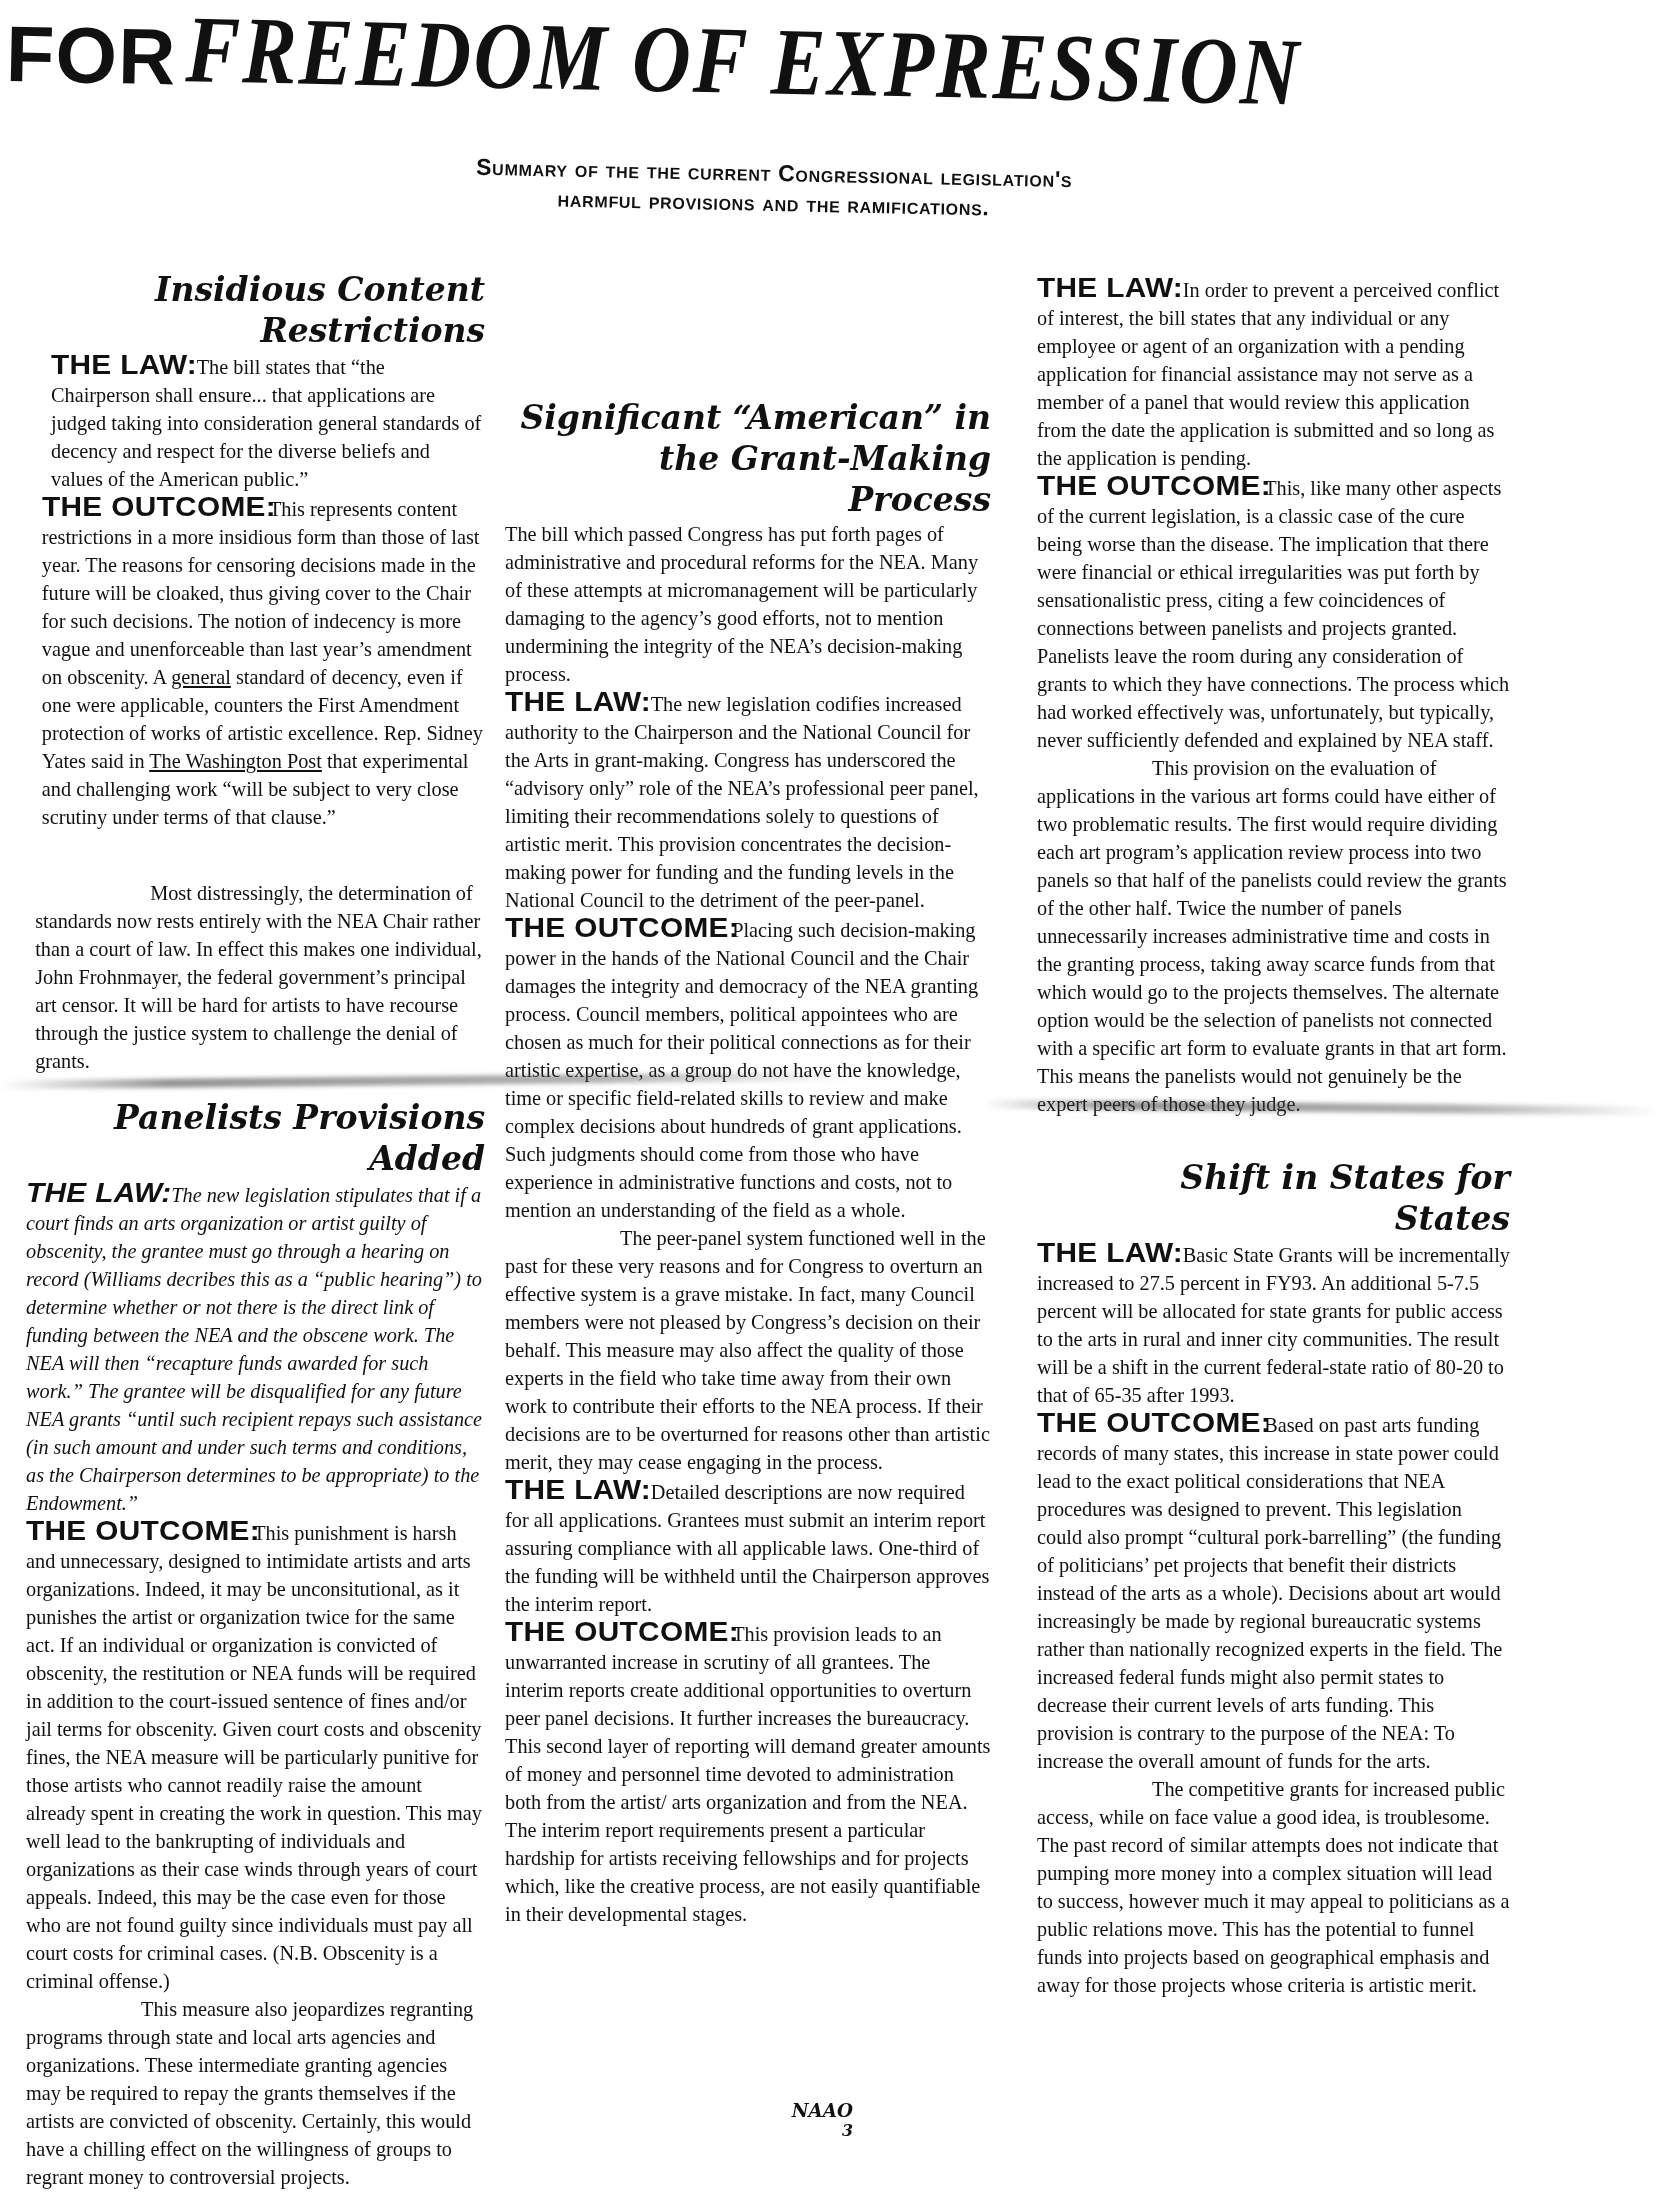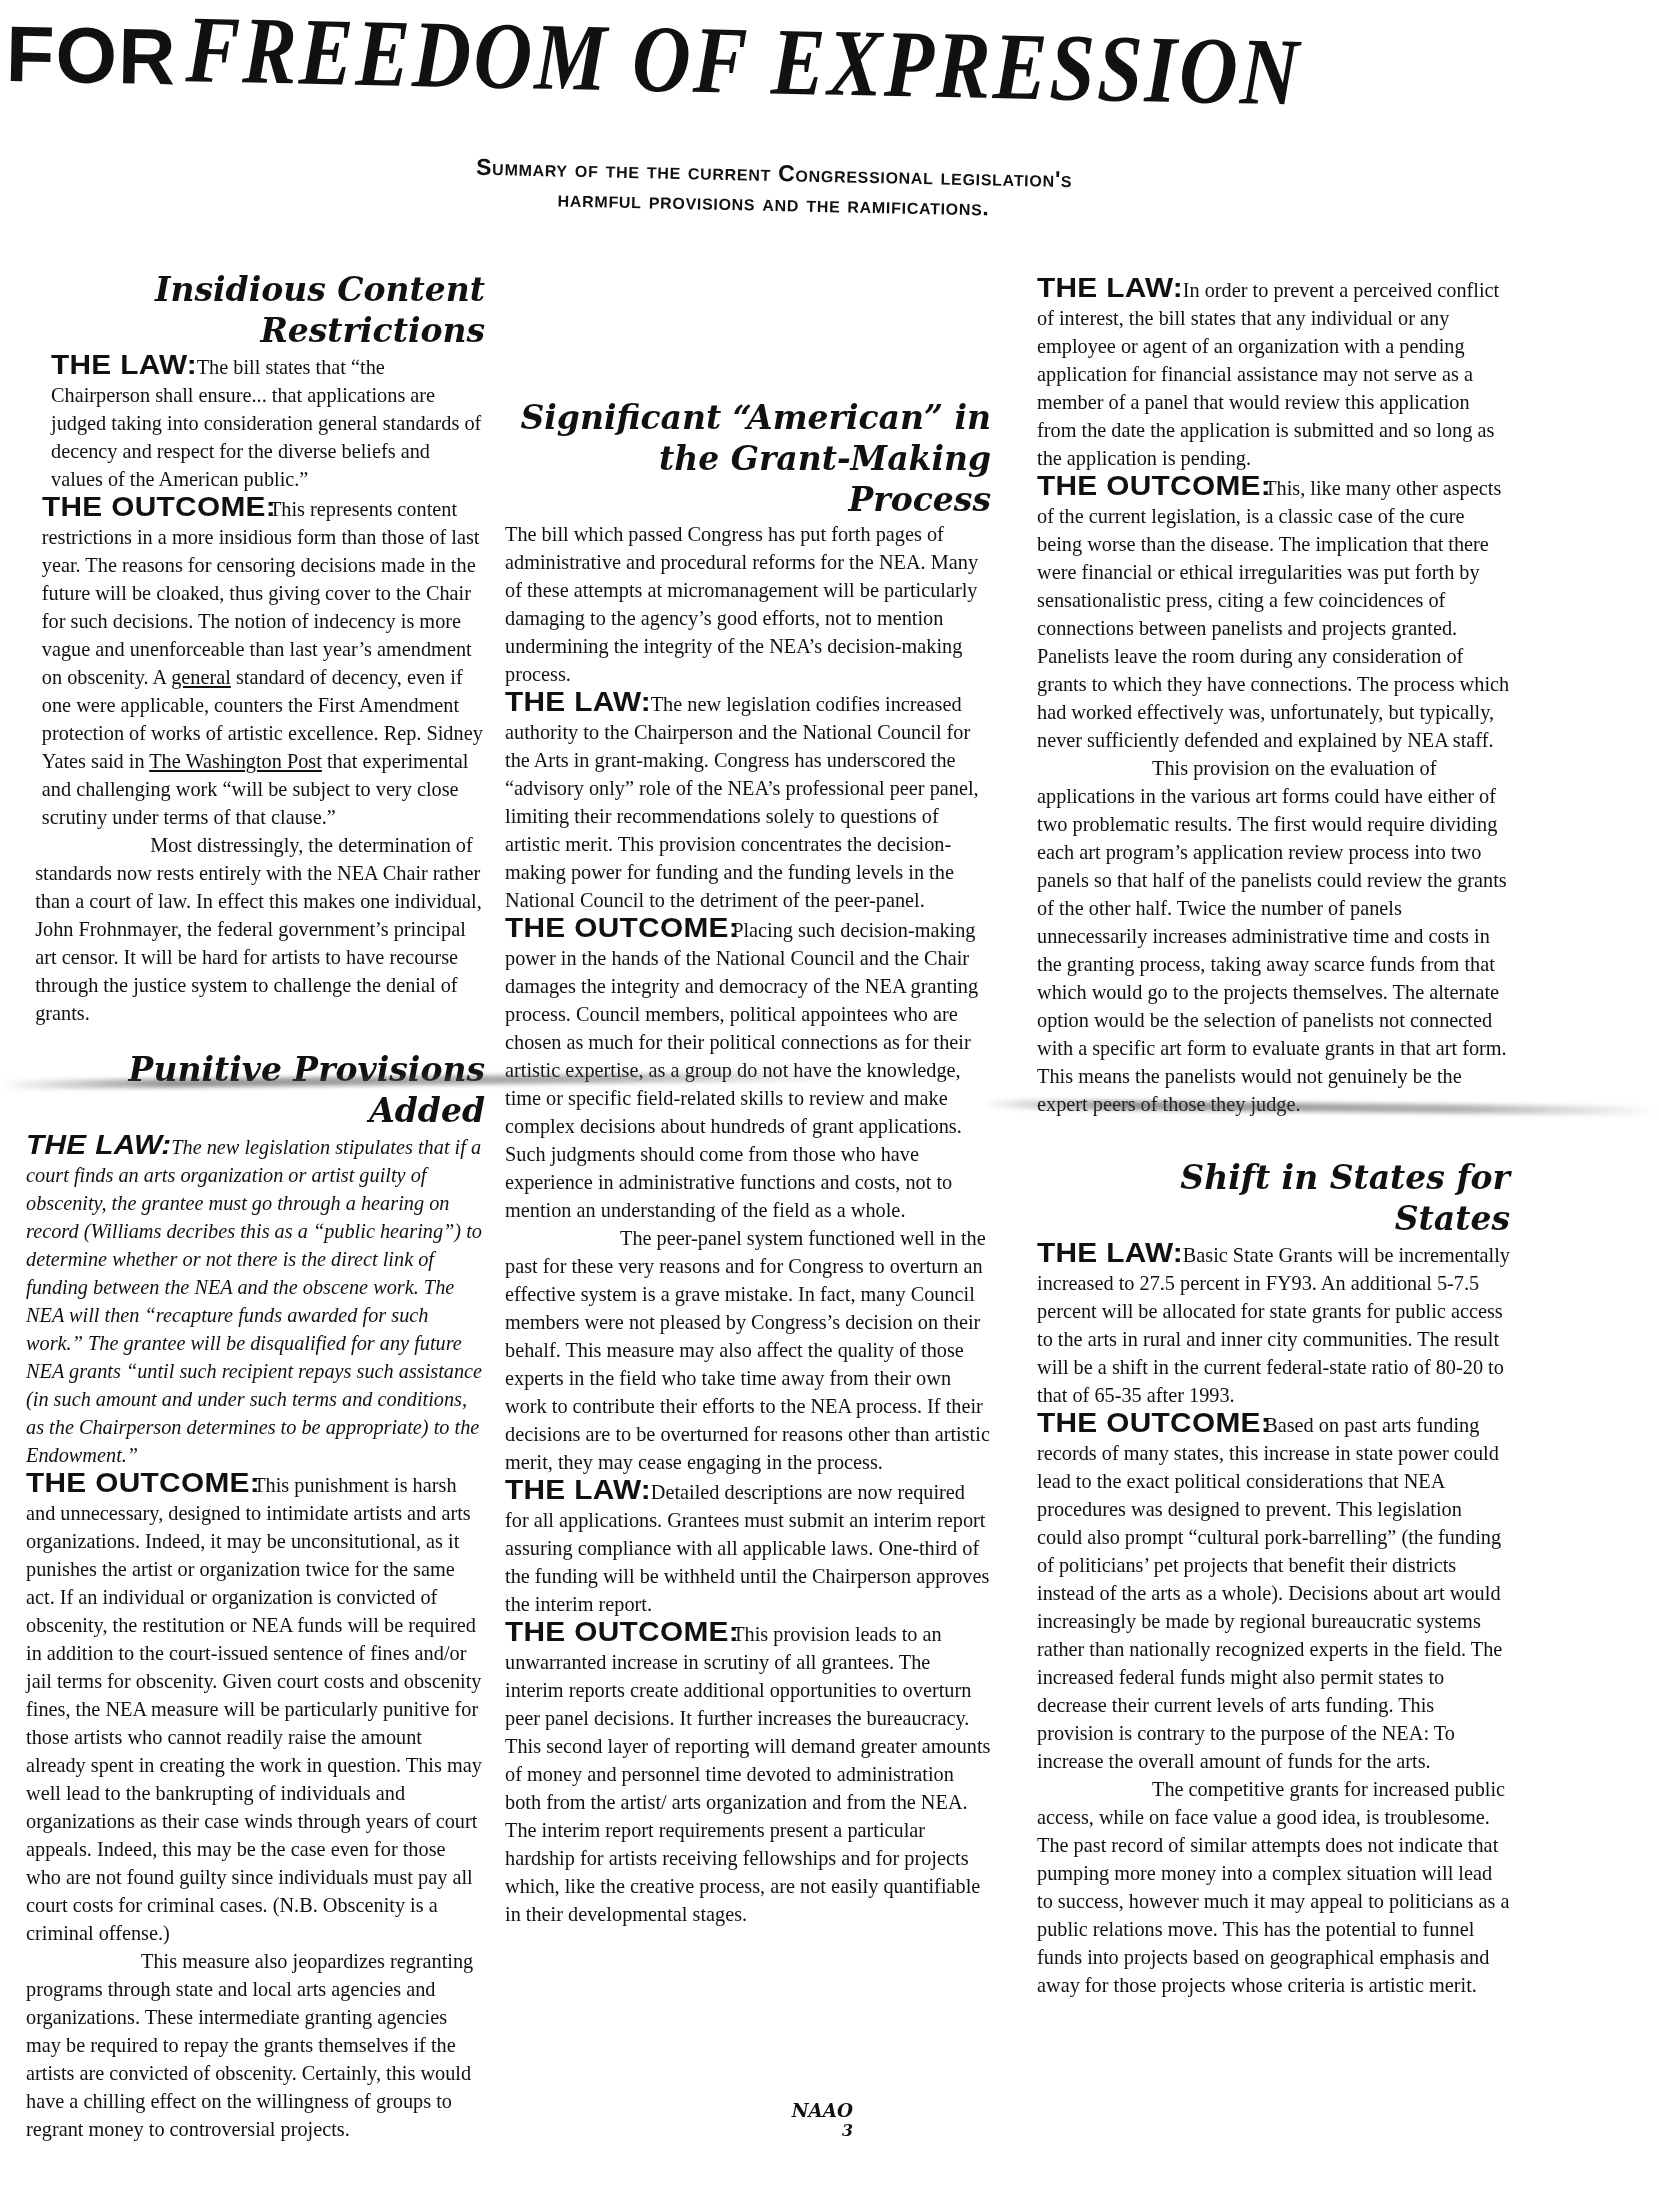--- a/index.html
+++ b/index.html
@@ -71,26 +71,26 @@
     <h2 class="head">
       <span>Insidious Content</span><br>
       <span>Restrictions</span>
     </h2>
     <p style="padding-left:25px;">
       <span class="lbl">THE LAW:</span><span>The bill states that “the Chairperson shall ensure... that applications are judged taking into consideration general standards of decency and respect for the diverse beliefs and values of the American public.”</span>
     </p>
     <p style="padding-left:15.8px;">
       <span class="lbl">THE OUTCOME:</span><span>This represents content restrictions in a more insidious form than those of last year.  The reasons for censoring decisions made in the future will be cloaked, thus giving cover to the Chair for such decisions.  The notion of indecency is more vague and unenforceable than last year’s amendment on obscenity.  A </span><span class="u">general</span><span> standard of decency, even if one were applicable, counters the First Amendment protection of works of artistic excellence.  Rep. Sidney Yates said in </span><span class="u">The Washington Post</span><span> that experimental and challenging work “will be subject to very close scrutiny under terms of that clause.”</span>
     </p>
-    <p class="indent" style="padding-left:9.2px;">Most distressingly, the determination of standards now rests entirely with the NEA Chair rather than a court of law. In effect this makes one individual, John Frohnmayer, the federal government’s principal art censor.  It will be hard for artists to have recourse through the justice system to challenge the denial of grants.</p>
+    <p class="indent" style="padding-left:9.2px;margin-top:48px;">Most distressingly, the determination of standards now rests entirely with the NEA Chair rather than a court of law. In effect this makes one individual, John Frohnmayer, the federal government’s principal art censor.  It will be hard for artists to have recourse through the justice system to challenge the denial of grants.</p>
   </section>
   <div class="gap"></div>
   <section>
     <h2 class="head">
-      <span>Punitive Provisions</span><br>
+      <span>Panelists Provisions</span><br>
       <span>Added</span>
     </h2>
     <p>
       <span class="lbl it">THE LAW:</span><span style="font-style:italic">The new legislation stipulates that if a court finds an arts organization or artist guilty of obscenity, the grantee must go through a hearing on record (Williams decribes this as a “public hearing”) to determine whether or not there is the direct link of funding between the NEA and the obscene work.  The NEA will then “recapture funds awarded for such work.”  The grantee will be disqualified for any future NEA grants “until such recipient repays such assistance (in such amount and under such terms and conditions, as the Chairperson determines to be appropriate) to the Endowment.”</span>
     </p>
     <p>
       <span class="lbl">THE OUTCOME:</span><span>This punishment is harsh and unnecessary, designed to intimidate artists and arts organizations.  Indeed, it may be unconsitutional, as it punishes the artist or organization twice for the same act.  If an individual or organization is convicted of obscenity, the restitution or NEA funds will be required in addition to the court-issued sentence of fines and/or jail terms for obscenity.  Given court costs and obscenity fines, the NEA measure will be particularly punitive for those artists who cannot readily raise the amount already spent in creating the work in question.  This may well lead to the bankrupting of individuals and organizations as their case winds through years of court appeals.  Indeed, this may be the case even for those who are not found guilty since individuals must pay all court costs for criminal cases.  (N.B.  Obscenity is a criminal offense.)</span>
     </p>
     <p class="indent" id="c1-tail">This measure also jeopardizes regranting programs through state and local arts agencies and organizations.  These intermediate granting agencies may be required to repay the grants themselves if the artists are convicted of obscenity. Certainly, this would have a chilling effect on the willingness of groups to regrant money to controversial projects.</p>
   </section>

